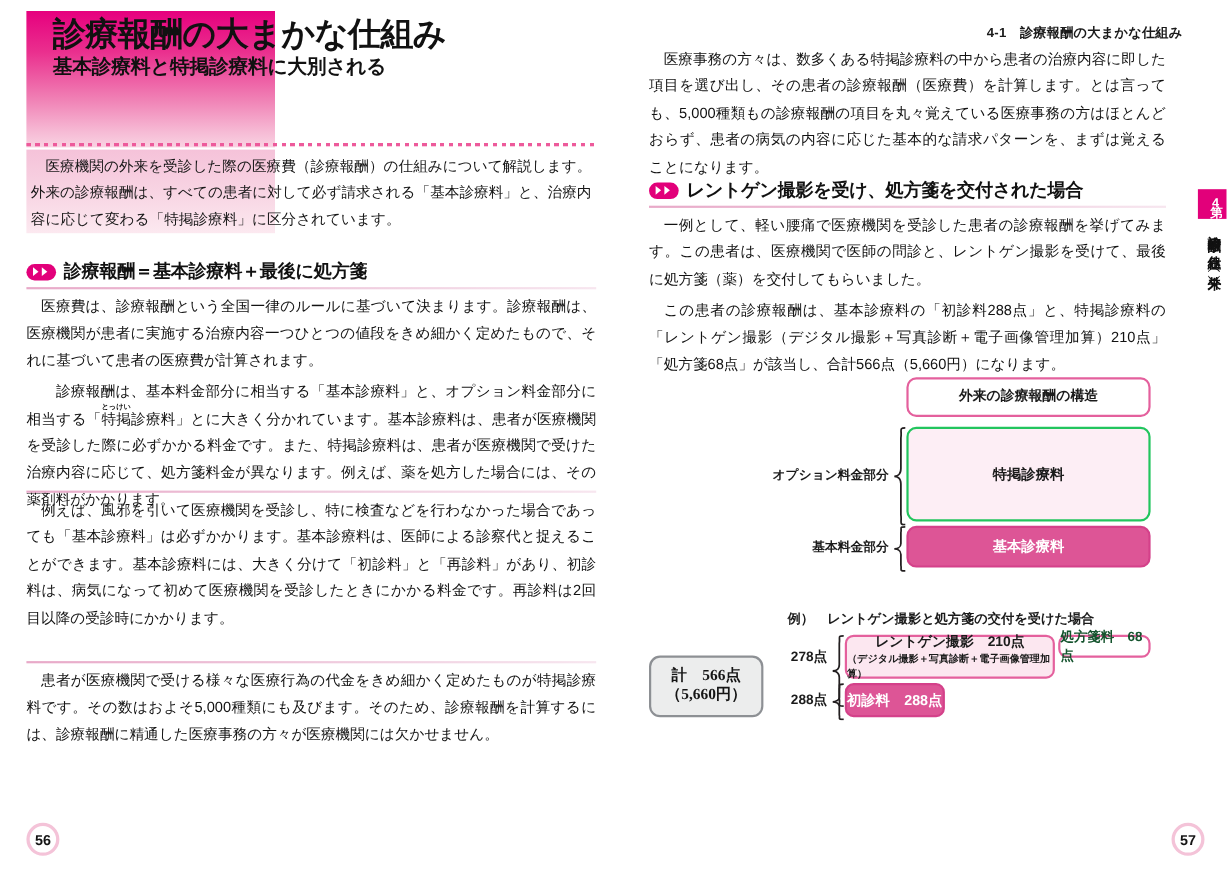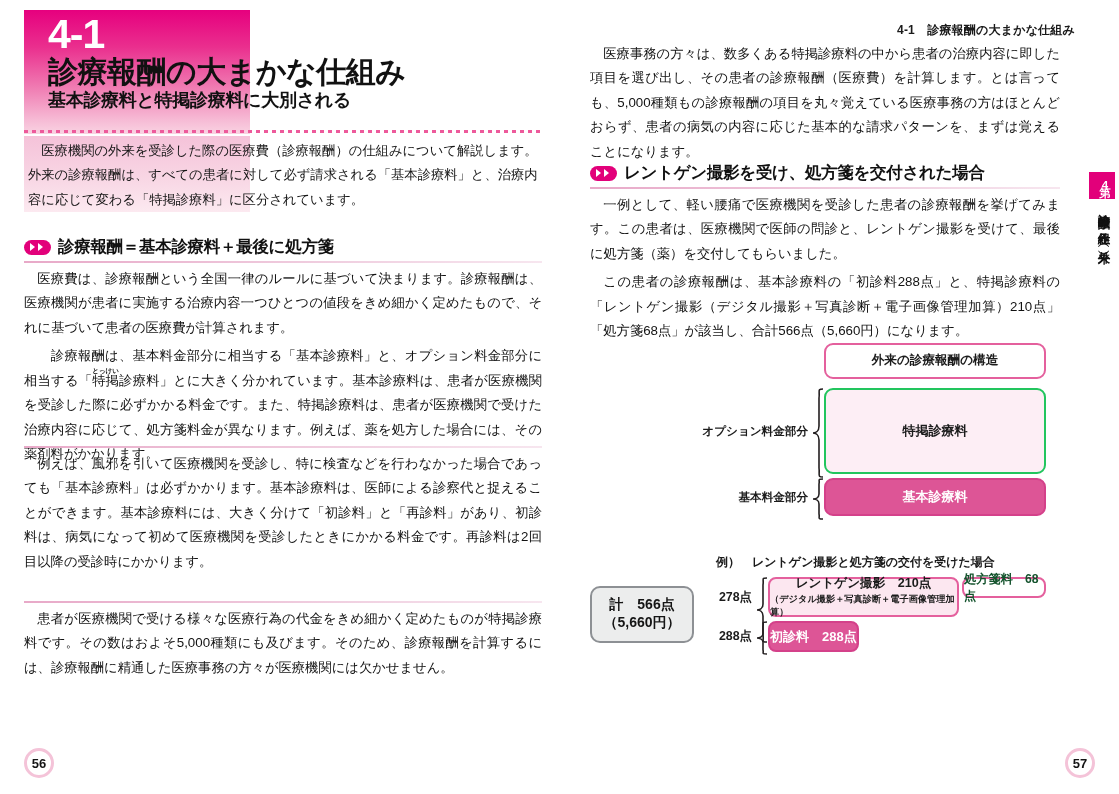--- a/index.html
+++ b/index.html
@@ -134,21 +134,21 @@
     height:38px;background:#dd5596;border:2px solid #d4418a;color:#ffffff;
   }
 
   
   .ex-caption{
     font-size:12px;font-weight:bold;color:#1b1b1b;text-align:left;
     padding-left:140px;
   }
   .ex-wrap{display:flex;align-items:stretch;margin-top:6px;}
   .total-col{
-    width:132px;flex:0 0 132px;display:flex;align-items:center;justify-content:center;
+    width:132px;flex:0 0 132px;display:flex;align-items:flex-end;justify-content:center;font-family:Liberation Serif, serif;
   }
   .total-box{
     width:104px;background:#eceded;border:2px solid #8d9094;border-radius:10px;
     text-align:center;font-size:14px;font-weight:bold;color:#151515;
     padding:8px 0 9px;line-height:1.26;box-sizing:border-box;
   }
   .pts-col{
     flex:1;display:flex;flex-direction:column;
   }
   .pts-row{display:flex;align-items:stretch;}
@@ -187,21 +187,20 @@
 </head>
 <body>
 
 <div class="spread">
 
   <div class="page page-left">
 
     <div class="title-block">
       <div class="title-bg"></div>
       <div class="title-inner">
-        <div class="sec-num">4-1</div>
         <div class="sec-title">診療報酬の大まかな仕組み</div>
         <div class="sec-sub">基本診療料と特掲診療料に大別される</div>
       </div>
     </div>
 
     <div class="dot-rule"></div>
 
     <div class="lead-wrap">
       <div class="lead-bg"></div>
       <div class="lead-text">医療機関の外来を受診した際の医療費（診療報酬）の仕組みについて解説します。外来の診療報酬は、すべての患者に対して必ず請求される「基本診療料」と、治療内容に応じて変わる「特掲診療料」に区分されています。</div>

